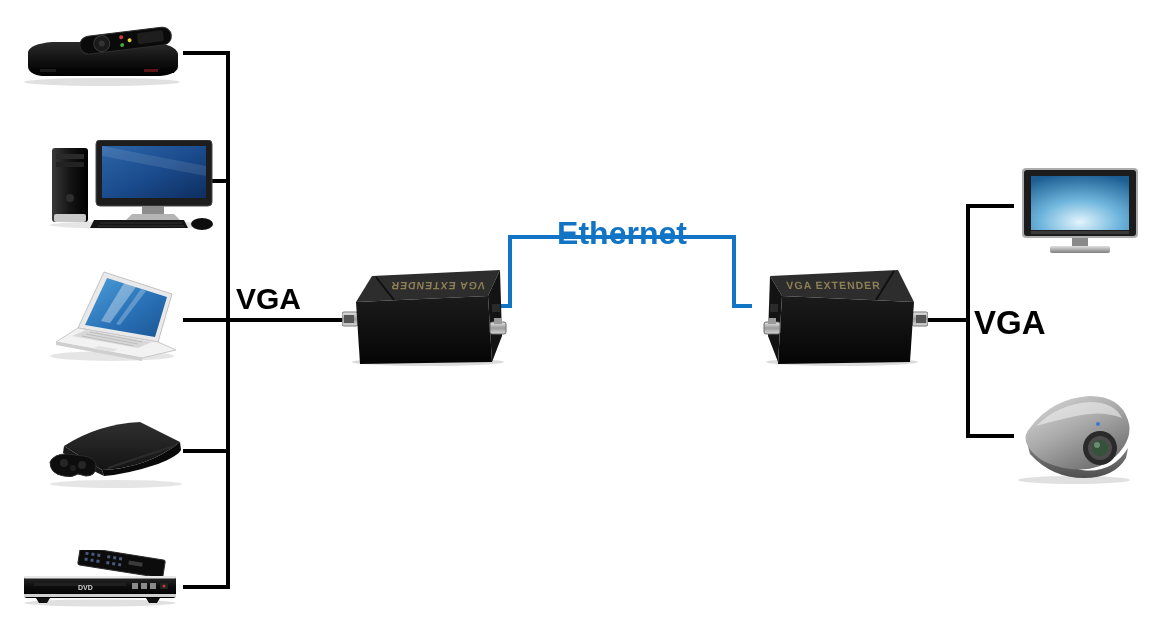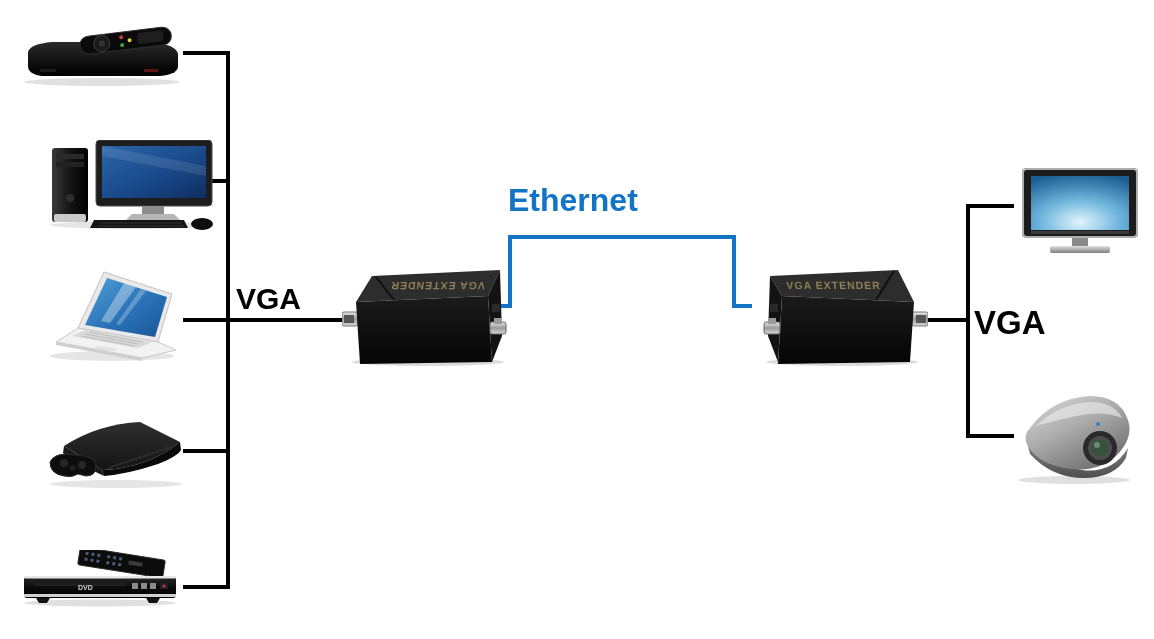--- a/index.html
+++ b/index.html
@@ -28,21 +28,21 @@
   <div class="hline" style="left:920px;top:318px;width:48px;height:4px;"></div>
   <div class="hline" style="left:966px;top:434px;width:48px;height:4px;"></div>
 
   <div class="bline" style="left:492px;top:304px;width:20px;height:4px;"></div>
   <div class="bline" style="left:508px;top:235px;width:4px;height:73px;"></div>
   <div class="bline" style="left:508px;top:235px;width:228px;height:4px;"></div>
   <div class="bline" style="left:732px;top:235px;width:4px;height:73px;"></div>
   <div class="bline" style="left:732px;top:304px;width:20px;height:4px;"></div>
 
   <div class="lbl" style="left:236px;top:284px;font-size:30px;">VGA</div>
-  <div class="lbl lbl-blue" style="left:508px;top:184px;width:228px;font-size:32px;">Ethernet</div>
+  <div class="lbl lbl-blue" style="left:508px;top:217px;width:228px;text-align:center;font-size:32px;">Ethernet</div>
   <div class="lbl" style="left:974px;top:306px;font-size:33px;">VGA</div>
 
   <div class="dev" style="left:18px;top:26px;">
     <svg width="168" height="62" viewBox="0 0 168 62">
       <defs>
         <linearGradient id="dvrBody" x1="0" y1="0" x2="0" y2="1">
           <stop offset="0" stop-color="#2b2b2b"></stop>
             <stop offset="0.55" stop-color="#111"></stop>
             <stop offset="1" stop-color="#000"></stop>
         </linearGradient>

